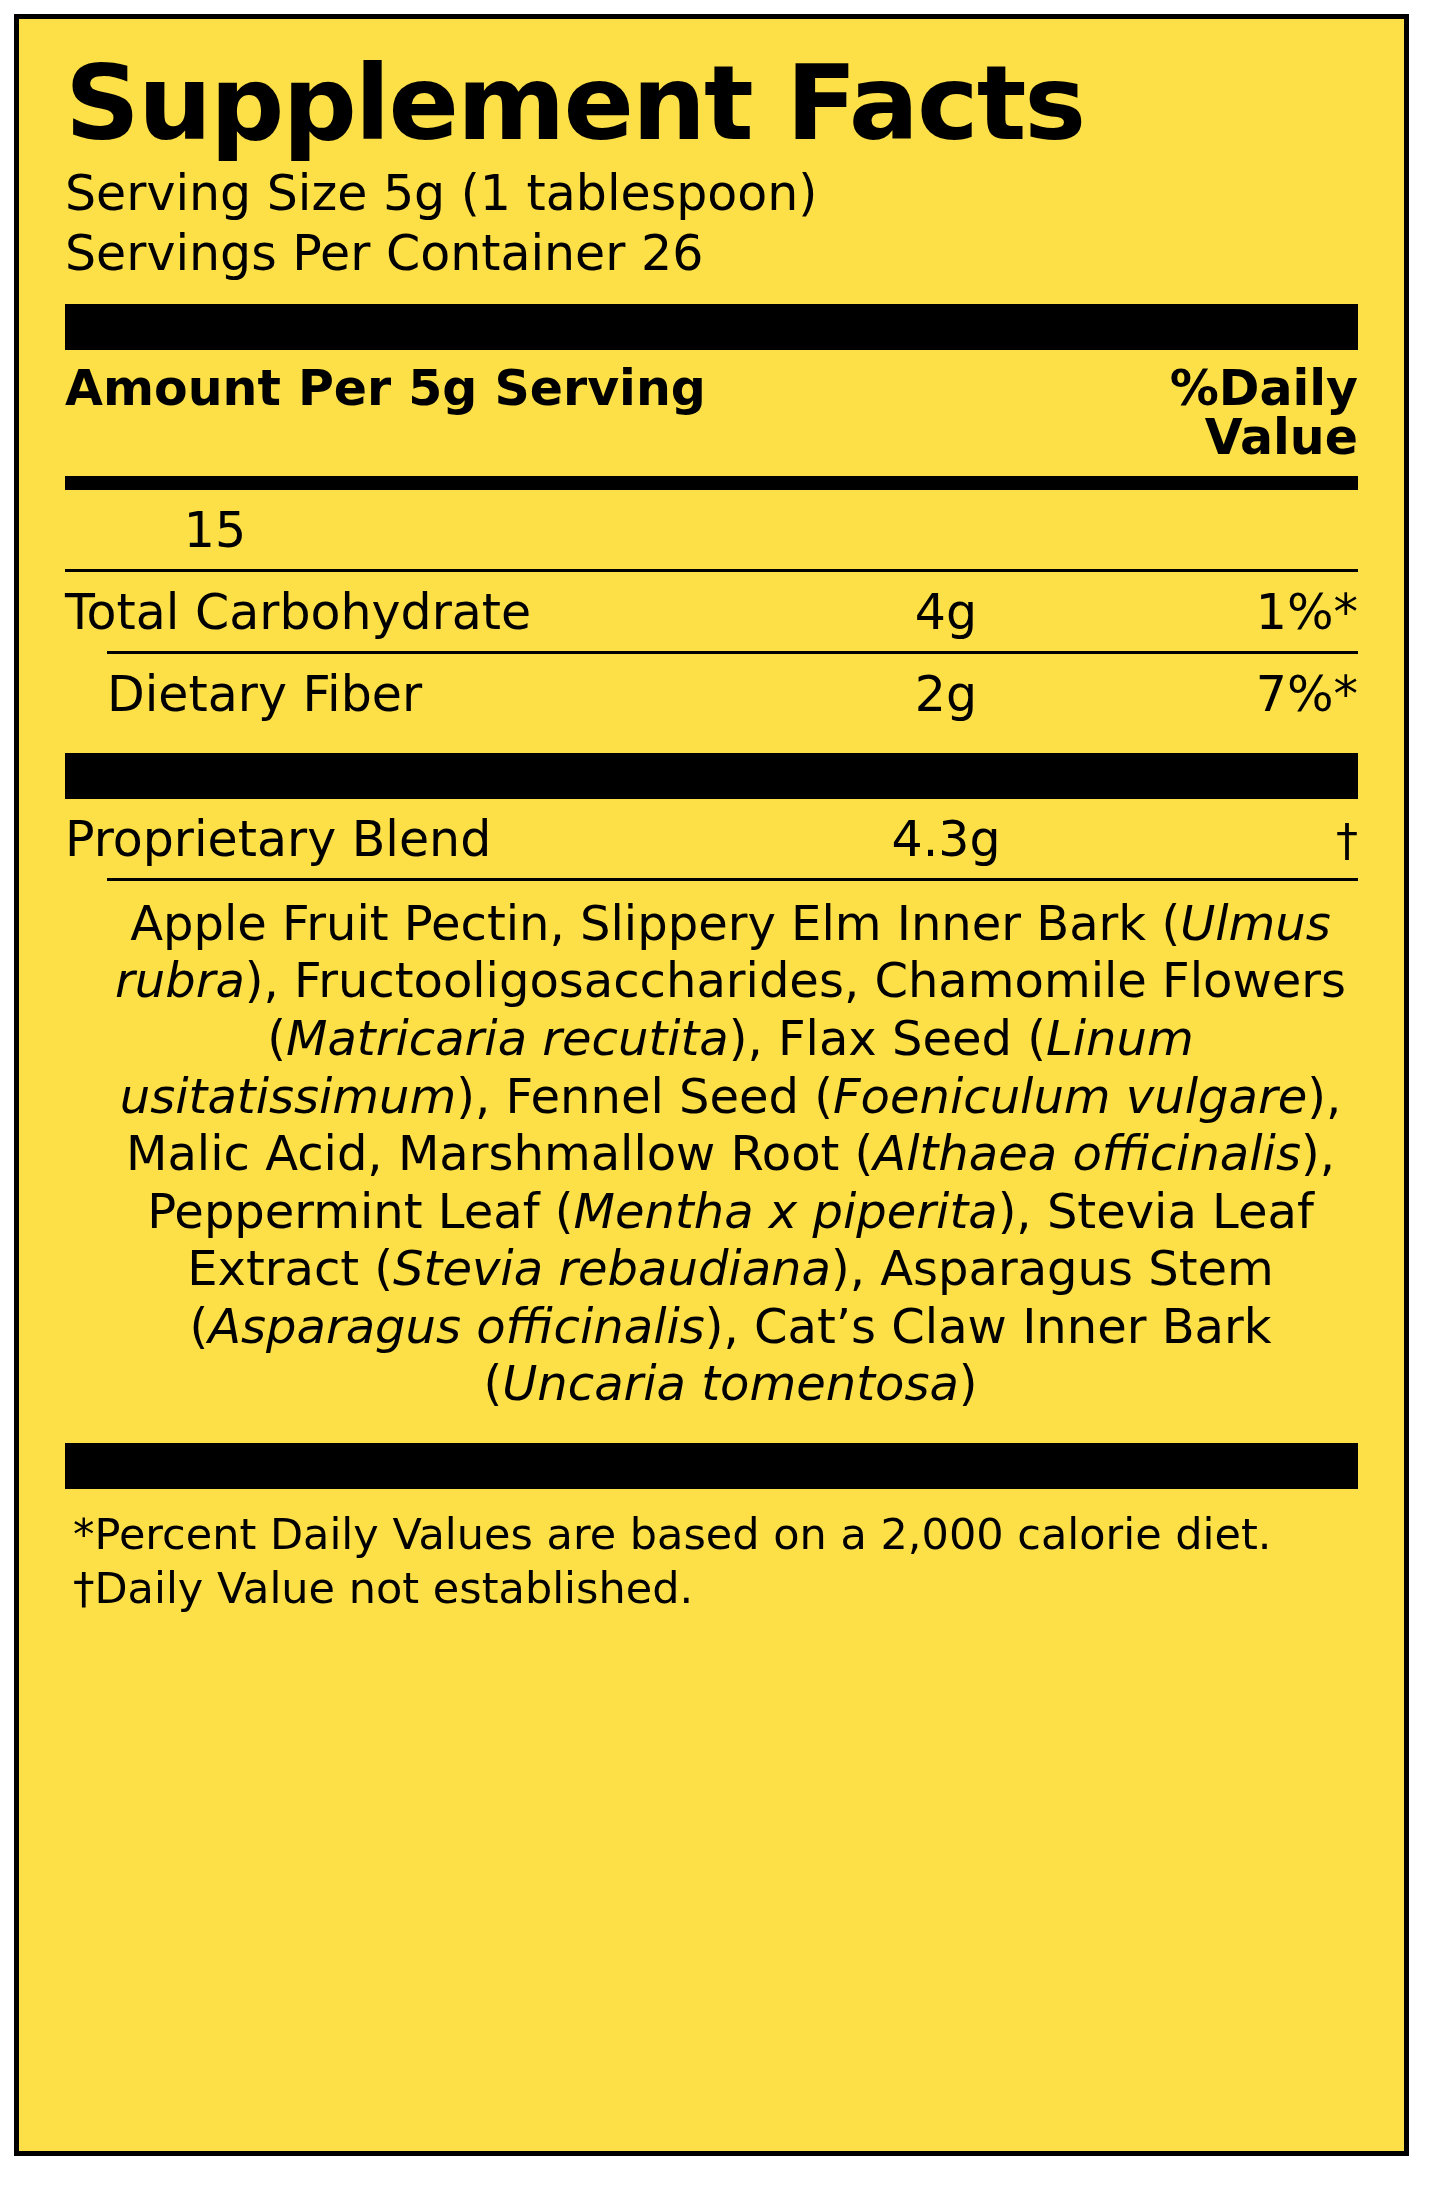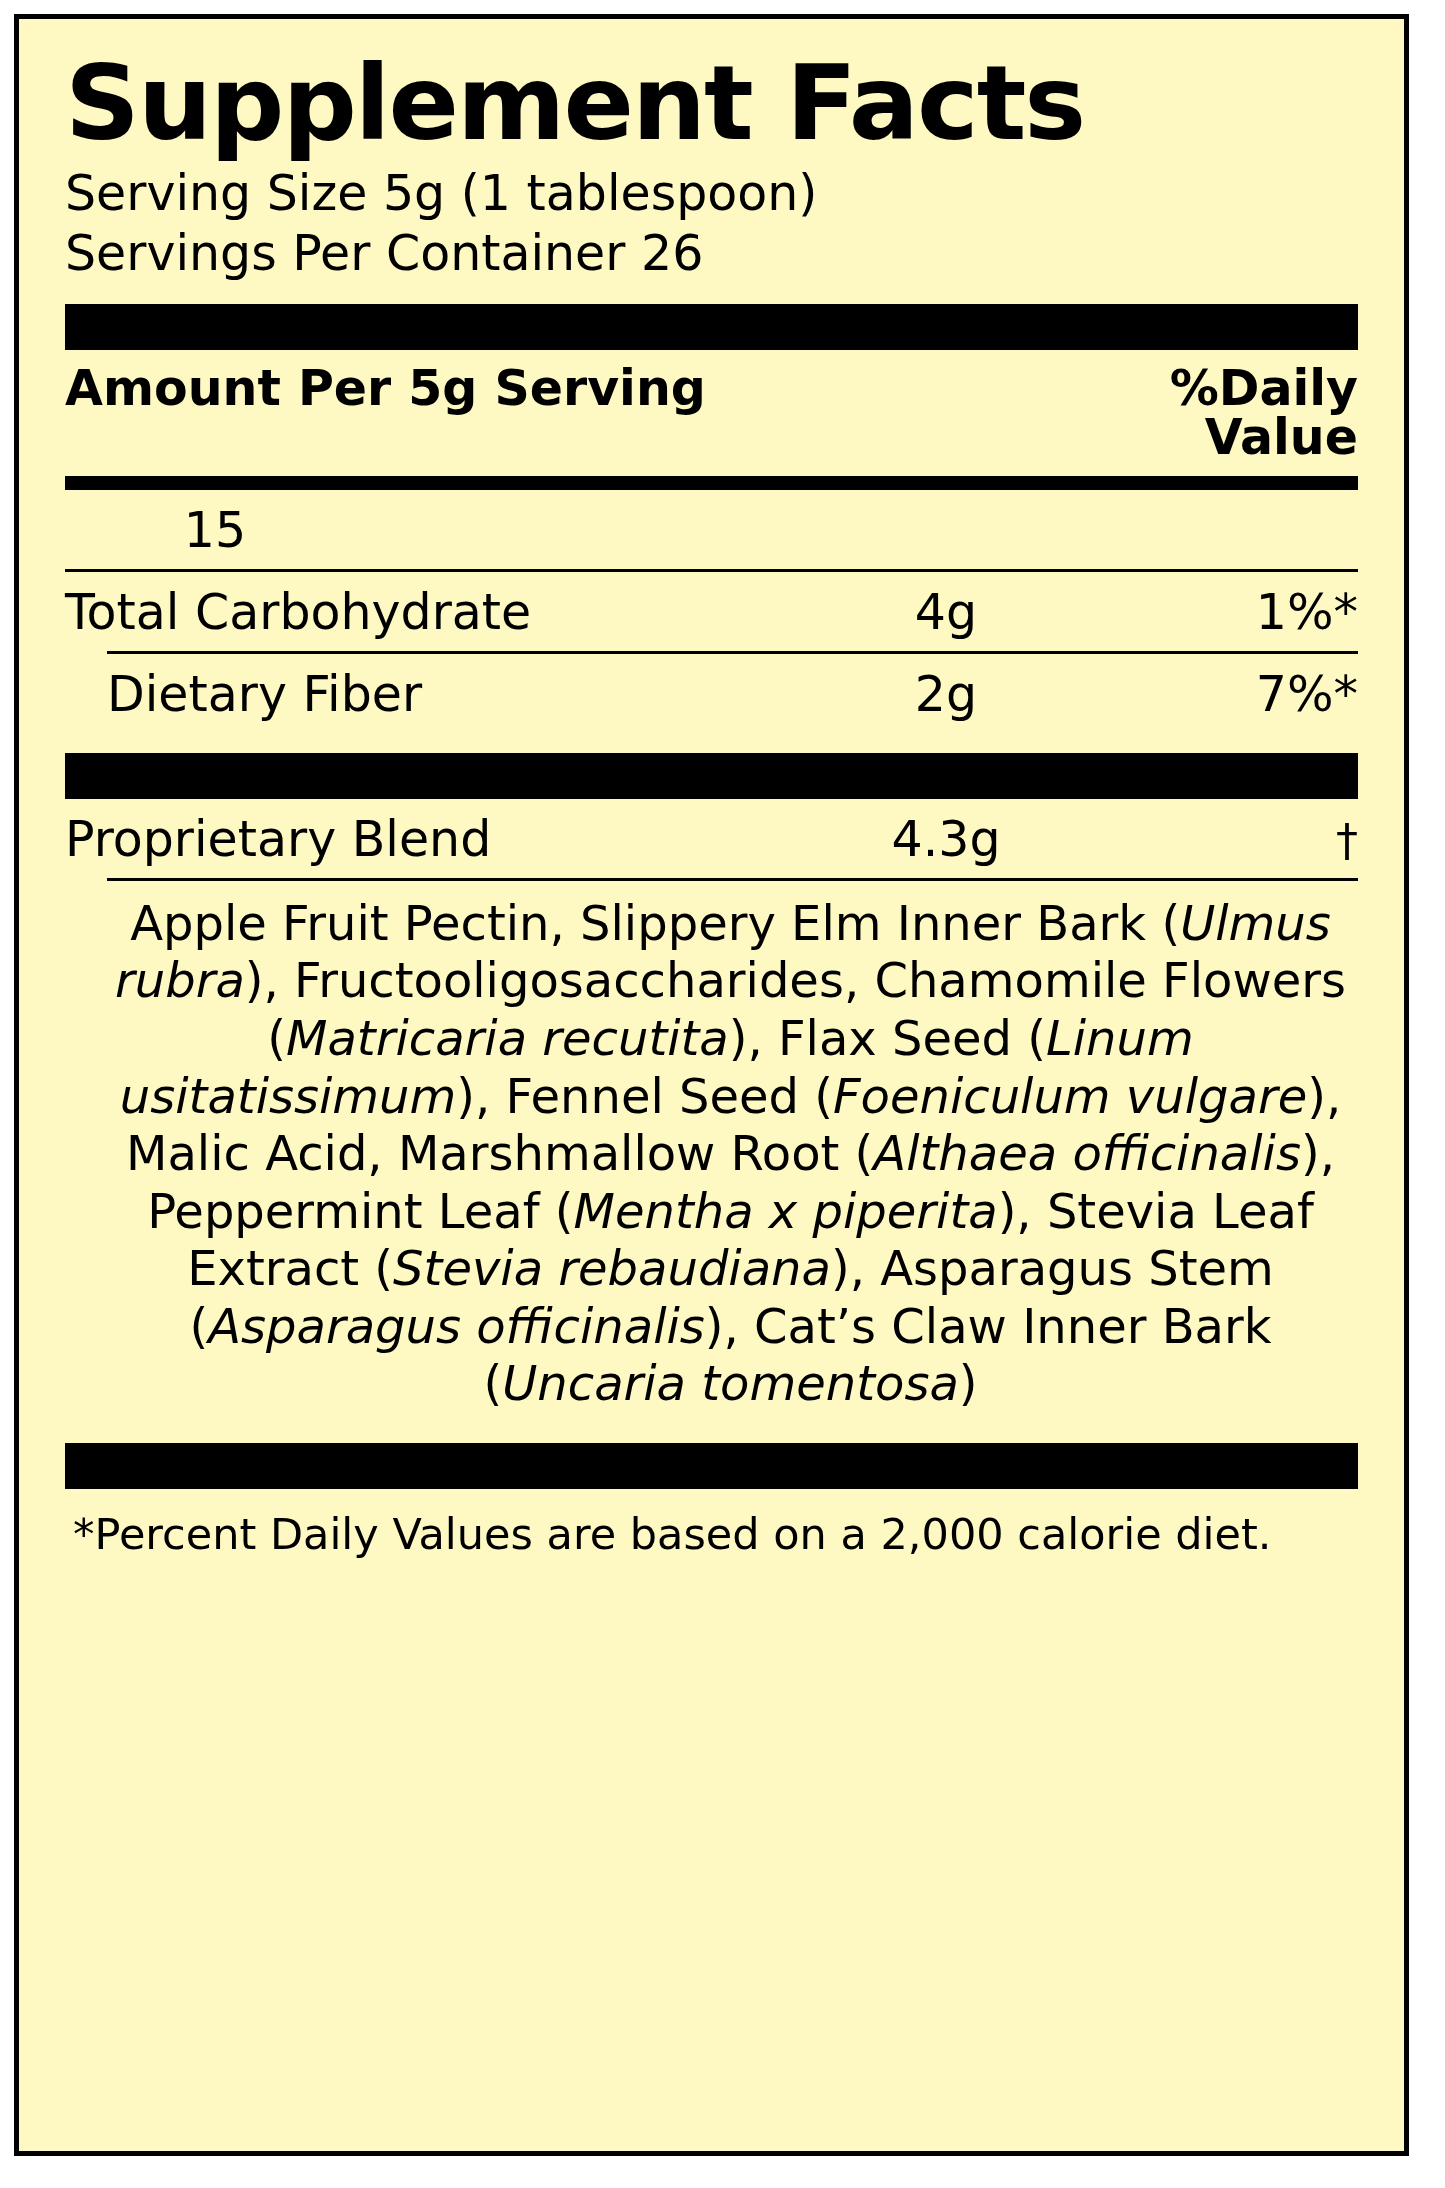--- a/index.html
+++ b/index.html
@@ -16,21 +16,21 @@
   }
 
   .panel {
     position: absolute;
     left: 14px;
     top: 14px;
     width: 1395px;
     height: 2142px;
     border: 5px solid #000000;
     box-sizing: border-box;
-    background: #fef9c3;
+    background: #fde047;
     padding: 24px 46px 0 46px;
   }
 
   .title {
     font-size: 104px;
     font-weight: 700;
     letter-spacing: -2px;
     line-height: 1.05;
     margin: 6px 0 6px 0;
     white-space: nowrap;
@@ -173,15 +173,16 @@
   </div>
 
   <div class="rule-indent"></div>
 
   <div class="ingredients">Apple Fruit Pectin, Slippery Elm Inner Bark (<i>Ulmus rubra</i>), Fructooligosaccharides, Chamomile Flowers (<i>Matricaria recutita</i>), Flax Seed (<i>Linum usitatissimum</i>), Fennel Seed (<i>Foeniculum vulgare</i>), Malic Acid, Marshmallow Root (<i>Althaea officinalis</i>), Peppermint Leaf (<i>Mentha x piperita</i>), Stevia Leaf Extract (<i>Stevia rebaudiana</i>), Asparagus Stem (<i>Asparagus officinalis</i>), Cat’s Claw Inner Bark (<i>Uncaria tomentosa</i>)</div>
 
   <div class="bar-thick"></div>
 
   <div class="footnotes">
     <div>*Percent Daily Values are based on a 2,000 calorie diet.</div>
+    <div>†Daily Value not established.</div>
   </div>
 
 </div>
 
 </body></html>

